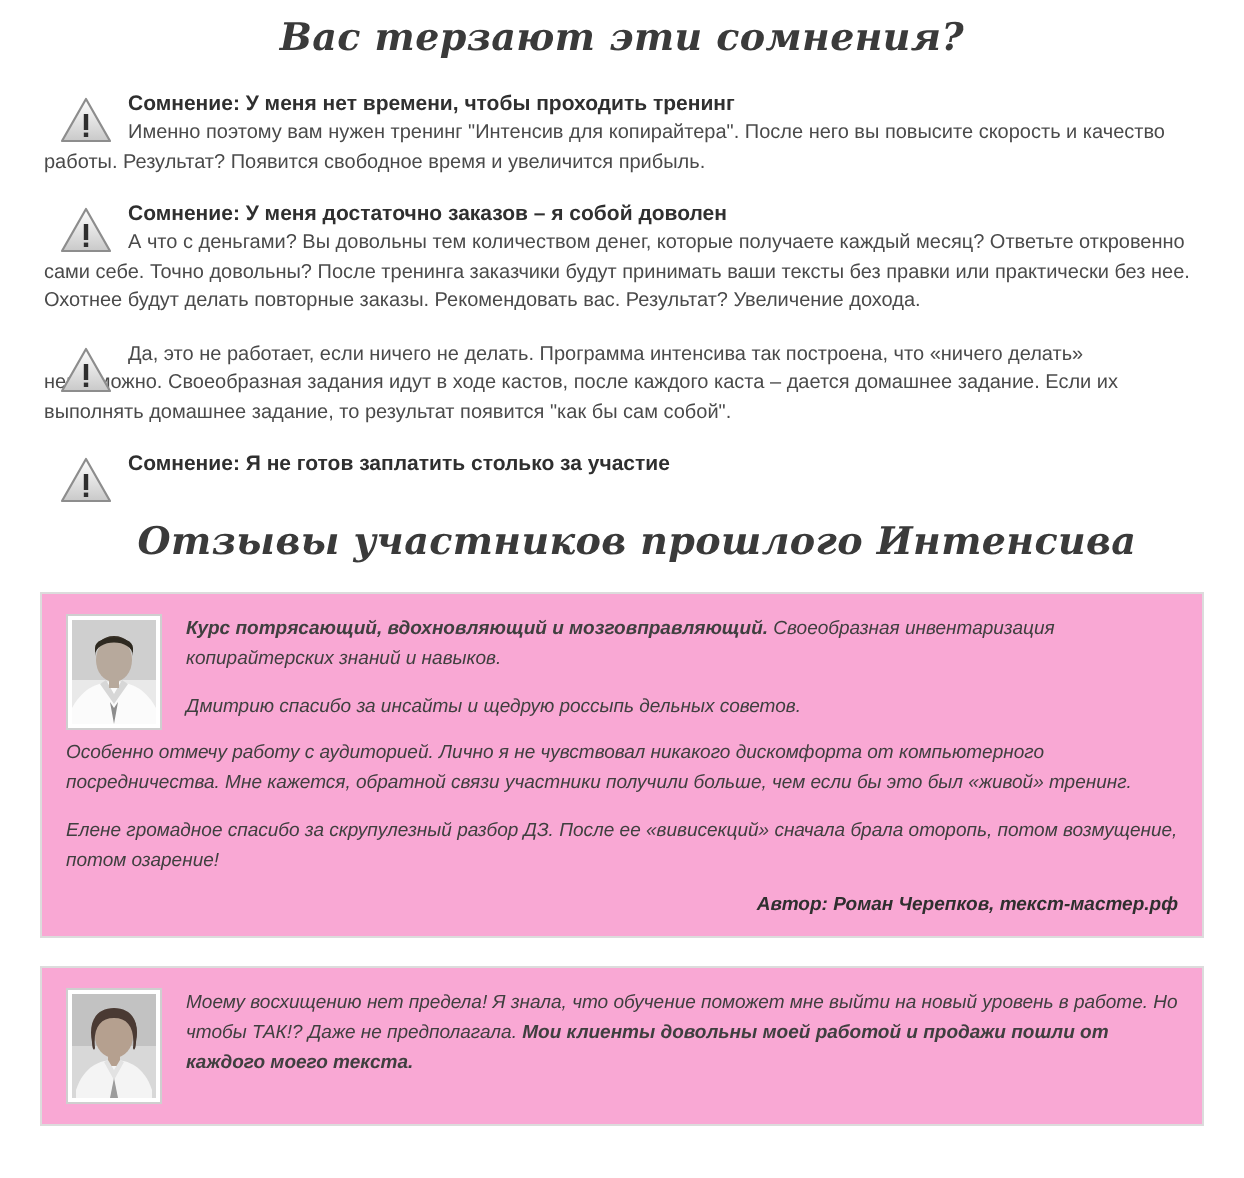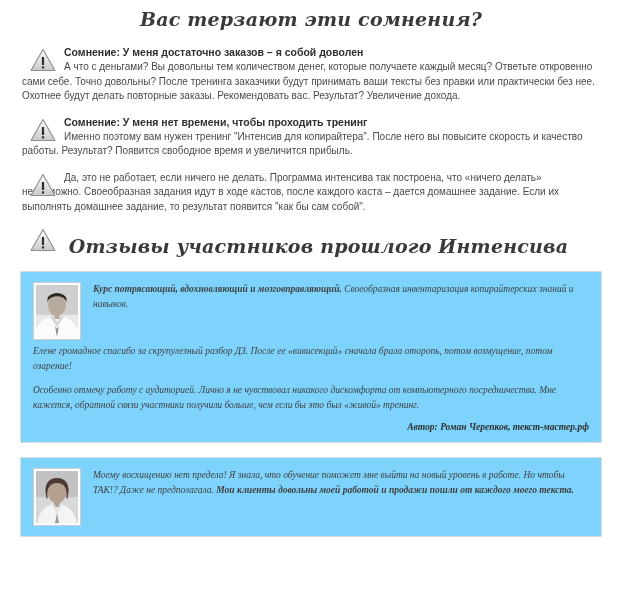--- a/index.html
+++ b/index.html
@@ -74,26 +74,26 @@
     margin: 0;
     text-indent: 42px;
     text-align: left;
   }
 
   
   .reviews {
     padding: 0 20px;
   }
   .review-card {
-    background: #7dd3fc;
+    background: #f9a8d4;
     border: 1px solid #dcdcdc;
     box-sizing: border-box;
     padding: 10px 12px 10px 12px;
     margin-bottom: 14px;
-    font-family: Liberation Serif, serif;
+    font-family: Liberation Sans, sans-serif;
     font-style: italic;
   }
   .review-top {
     display: flex;
     align-items: flex-start;
   }
   .review-photo {
     flex: 0 0 auto;
     width: 48px;
     height: 58px;
@@ -144,56 +144,56 @@
 <div class="page">
 
   <h1 class="section-heading heading-doubts">Вас терзают эти сомнения?</h1>
 
   <div class="doubts">
 
     <div class="doubt-item">
       <span class="doubt-icon">
         <svg width="26" height="24" viewBox="0 0 26 24" xmlns="http://www.w3.org/2000/svg">
           <defs>
+            <linearGradient id="gA1" x1="0" y1="0" x2="0" y2="1">
+              <stop offset="0%" stop-color="#ffffff"></stop>
+              <stop offset="100%" stop-color="#c9c9c9"></stop>
+            </linearGradient>
+          </defs>
+          <path d="M13 1.5 L25 22.5 L1 22.5 Z" fill="url(#gA1)" stroke="#8d8d8d" stroke-width="1.1" stroke-linejoin="round"></path>
+          <rect x="11.9" y="9" width="2.2" height="8" fill="#2e2e2e"></rect>
+          <rect x="11.9" y="18.3" width="2.2" height="2.2" fill="#2e2e2e"></rect>
+        </svg>
+      </span>
+      <p class="doubt-title">Сомнение: У меня нет времени, чтобы проходить тренинг</p>
+      <p class="doubt-body">Именно поэтому вам нужен тренинг "Интенсив для копирайтера". После него вы повысите скорость и качество работы. Результат? Появится свободное время и увеличится прибыль.</p>
+    </div>
+
+    <div class="doubt-item">
+      <span class="doubt-icon">
+        <svg width="26" height="24" viewBox="0 0 26 24" xmlns="http://www.w3.org/2000/svg">
+          <defs>
             <linearGradient id="gA2" x1="0" y1="0" x2="0" y2="1">
               <stop offset="0%" stop-color="#ffffff"></stop>
               <stop offset="100%" stop-color="#c9c9c9"></stop>
             </linearGradient>
           </defs>
           <path d="M13 1.5 L25 22.5 L1 22.5 Z" fill="url(#gA2)" stroke="#8d8d8d" stroke-width="1.1" stroke-linejoin="round"></path>
           <rect x="11.9" y="9" width="2.2" height="8" fill="#2e2e2e"></rect>
           <rect x="11.9" y="18.3" width="2.2" height="2.2" fill="#2e2e2e"></rect>
         </svg>
       </span>
       <p class="doubt-title">Сомнение: У меня достаточно заказов – я собой доволен</p>
       <p class="doubt-body">А что с деньгами? Вы довольны тем количеством денег, которые получаете каждый месяц? Ответьте откровенно сами себе. Точно довольны? После тренинга заказчики будут принимать ваши тексты без правки или практически без нее. Охотнее будут делать повторные заказы. Рекомендовать вас. Результат? Увеличение дохода.</p>
     </div>
 
     <div class="doubt-item">
       <span class="doubt-icon">
         <svg width="26" height="24" viewBox="0 0 26 24" xmlns="http://www.w3.org/2000/svg">
           <defs>
-            <linearGradient id="gA1" x1="0" y1="0" x2="0" y2="1">
-              <stop offset="0%" stop-color="#ffffff"></stop>
-              <stop offset="100%" stop-color="#c9c9c9"></stop>
-            </linearGradient>
-          </defs>
-          <path d="M13 1.5 L25 22.5 L1 22.5 Z" fill="url(#gA1)" stroke="#8d8d8d" stroke-width="1.1" stroke-linejoin="round"></path>
-          <rect x="11.9" y="9" width="2.2" height="8" fill="#2e2e2e"></rect>
-          <rect x="11.9" y="18.3" width="2.2" height="2.2" fill="#2e2e2e"></rect>
-        </svg>
-      </span>
-      <p class="doubt-title">Сомнение: У меня нет времени, чтобы проходить тренинг</p>
-      <p class="doubt-body">Именно поэтому вам нужен тренинг "Интенсив для копирайтера". После него вы повысите скорость и качество работы. Результат? Появится свободное время и увеличится прибыль.</p>
-    </div>
-
-    <div class="doubt-item">
-      <span class="doubt-icon">
-        <svg width="26" height="24" viewBox="0 0 26 24" xmlns="http://www.w3.org/2000/svg">
-          <defs>
             <linearGradient id="gA3" x1="0" y1="0" x2="0" y2="1">
               <stop offset="0%" stop-color="#ffffff"></stop>
               <stop offset="100%" stop-color="#c9c9c9"></stop>
             </linearGradient>
           </defs>
           <path d="M13 1.5 L25 22.5 L1 22.5 Z" fill="url(#gA3)" stroke="#8d8d8d" stroke-width="1.1" stroke-linejoin="round"></path>
           <rect x="11.9" y="9" width="2.2" height="8" fill="#2e2e2e"></rect>
           <rect x="11.9" y="18.3" width="2.2" height="2.2" fill="#2e2e2e"></rect>
         </svg>
       </span>
@@ -207,20 +207,21 @@
             <linearGradient id="gA4" x1="0" y1="0" x2="0" y2="1">
               <stop offset="0%" stop-color="#ffffff"></stop>
               <stop offset="100%" stop-color="#c9c9c9"></stop>
             </linearGradient>
           </defs>
           <path d="M13 1.5 L25 22.5 L1 22.5 Z" fill="url(#gA4)" stroke="#8d8d8d" stroke-width="1.1" stroke-linejoin="round"></path>
           <rect x="11.9" y="9" width="2.2" height="8" fill="#2e2e2e"></rect>
           <rect x="11.9" y="18.3" width="2.2" height="2.2" fill="#2e2e2e"></rect>
         </svg>
       </span>
+      <p class="doubt-title">Сомнение: Я не готов заплатить столько за участие</p>
     </div>
 
   </div>
 
   <h2 class="section-heading heading-reviews">Отзывы участников прошлого Интенсива</h2>
 
   <div class="reviews">
 
     <div class="review-card">
       <div class="review-top">
@@ -232,25 +233,26 @@
             <path d="M14 32 L21 42 L28 32 L25 30 L21 37 L17 30 Z" fill="#d7d7d7"></path>
             <ellipse cx="21" cy="20" rx="9" ry="11" fill="#b7a99c"></ellipse>
             <path d="M12 17 C12 8 30 8 30 17 C30 12 27 8 21 8 C15 8 12 12 12 17 Z" fill="#3a3228"></path>
             <path d="M11.5 18 C11.5 9 30.5 9 30.5 18 L30.5 14 C30.5 7 11.5 7 11.5 14 Z" fill="#2e2920"></path>
             <rect x="18.5" y="29" width="5" height="5" fill="#b7a99c"></rect>
             <path d="M19 41 L21 52 L23 41 L21 44 Z" fill="#8d8d8d"></path>
           </svg>
         </div>
         <div class="review-top-text">
           <p class="review-p"><b>Курс потрясающий, вдохновляющий и мозговправляющий.</b><span> Своеобразная инвентаризация копирайтерских знаний и навыков.</span></p>
+          <p class="review-p">Дмитрию спасибо за инсайты и щедрую россыпь дельных советов.</p>
         </div>
       </div>
       <div class="review-rest">
+        <p class="review-p">Особенно отмечу работу с аудиторией. Лично я не чувствовал никакого дискомфорта от компьютерного посредничества. Мне кажется, обратной связи участники получили больше, чем если бы это был «живой» тренинг.</p>
         <p class="review-p">Елене громадное спасибо за скрупулезный разбор ДЗ. После ее «вивисекций» сначала брала оторопь, потом возмущение, потом озарение!</p>
-        <p class="review-p">Особенно отмечу работу с аудиторией. Лично я не чувствовал никакого дискомфорта от компьютерного посредничества. Мне кажется, обратной связи участники получили больше, чем если бы это был «живой» тренинг.</p>
         <p class="review-author">Автор: Роман Черепков, текст-мастер.рф</p>
       </div>
     </div>
 
     <div class="review-card card-two">
       <div class="review-top">
         <div class="review-photo">
           <svg width="42" height="52" viewBox="0 0 42 52" xmlns="http://www.w3.org/2000/svg">
             <rect width="42" height="52" fill="#d8d8d8"></rect>
             <rect y="0" width="42" height="26" fill="#c2c2c2"></rect>

